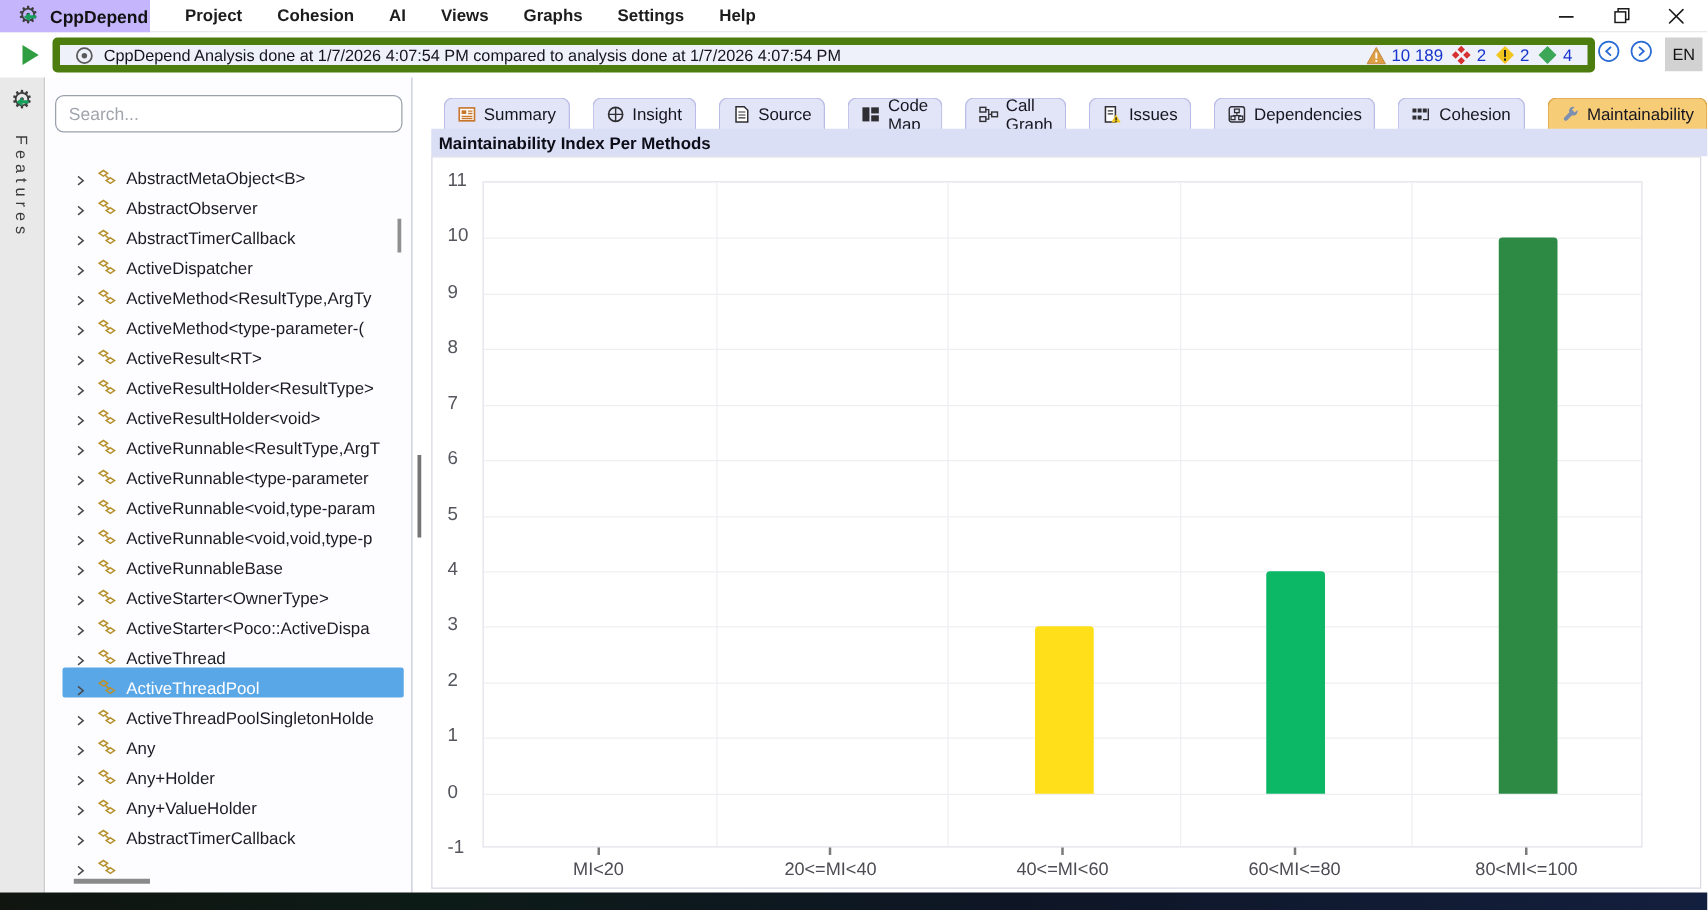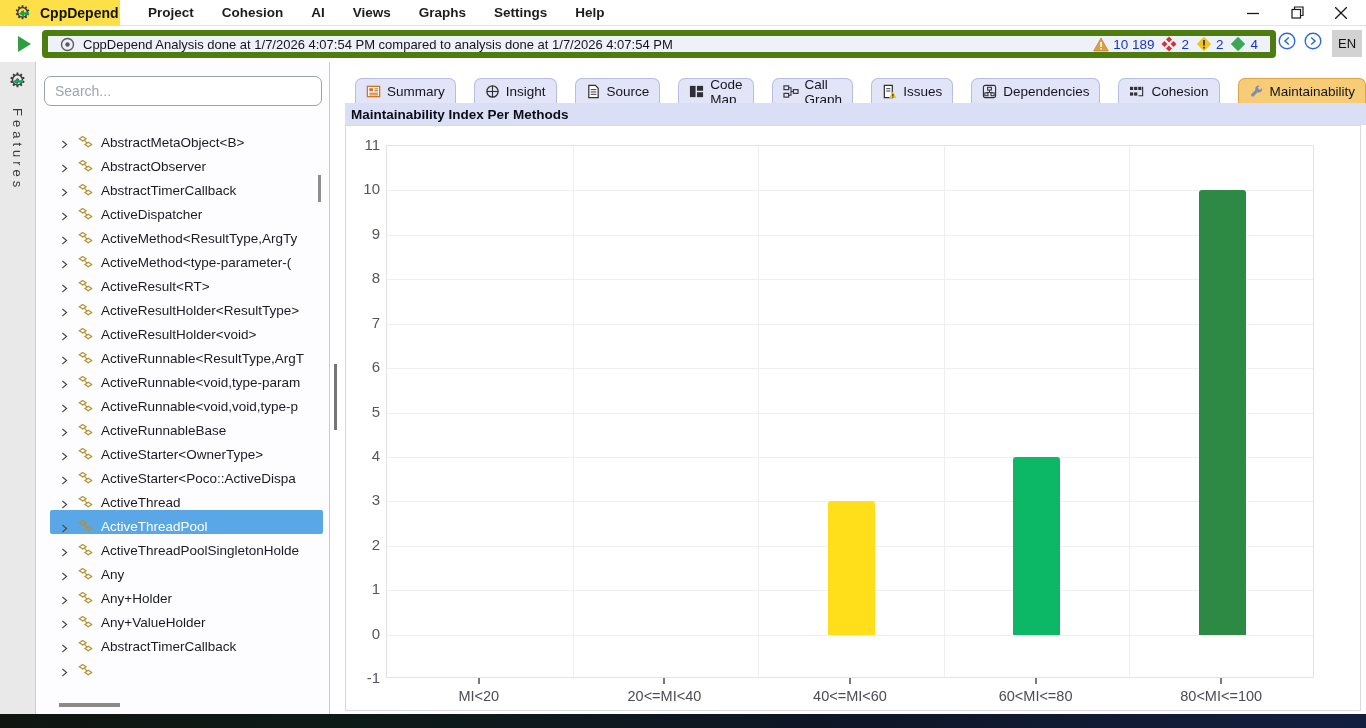--- a/index.html
+++ b/index.html
@@ -3,21 +3,21 @@
 <meta charset="utf-8">
 <style>
   * { margin:0; padding:0; box-sizing:border-box; }
   html,body { width:1366px; height:728px; overflow:hidden; background:#fff;
     font-family:"Liberation Sans", sans-serif; }
   .screen { position:relative; width:1366px; height:728px; background:#fff; }
 
   
   .titlebar { position:absolute; left:0; top:0; width:1366px; height:26px;
     background:#fff; border-bottom:1px solid #e3e3e3; display:flex; align-items:center; }
-  .logo-area { width:120px; height:26px; background:#fde047; display:flex;
+  .logo-area { width:120px; height:26px; background:#c4b5fd; display:flex;
     align-items:center; gap:6px; padding-left:14px; }
   .gear-wrap { position:relative; width:20px; height:20px; }
   .gear-glyph { font-size:19px; line-height:20px; color:#3d3d3d; }
   .gear-arrow { position:absolute; left:5px; top:7px; }
   .app-title { font-size:14px; font-weight:bold; color:#121212; }
   .menubar { display:flex; margin-left:14px; }
   .menu-item { font-size:13.5px; color:#1c1c1c; padding:0 14px; height:26px;
     display:flex; align-items:center; cursor:default;font-weight:bold; }
   .win-controls { margin-left:auto; display:flex; align-items:center; gap:22px; padding-right:14px; }
   .win-btn { width:22px; height:20px; display:flex; align-items:center; justify-content:center; }
@@ -72,21 +72,21 @@
   .chart-titlebar { position:absolute; left:5px; top:41px; width:1021px; height:22px;
     background:#dbdff6; font-size:13.5px; font-weight:bold; color:#0d0d18;
     display:flex; align-items:center; padding-left:6px; }
   .chart-box { position:absolute; left:5px; top:63px; width:1016px; height:586px;
     background:#fff; border:1px solid #d9d9e6; }
   .plot { position:absolute; left:40px; top:19px; width:928px; height:533px;
     border:1px solid #e2e2ea; }
   .gridline-h { position:absolute; left:0; width:100%; height:1px; background:#efeff3; }
   .gridline-v { position:absolute; top:0; width:1px; height:100%; background:#efeff3; }
   .bar { position:absolute; border-radius:3px 3px 0 0; }
-  .y-label { position:absolute; width:34px; text-align:right; font-size:15px; color:#55565e; left:0; }
+  .y-label { position:absolute; width:34px; text-align:left; font-size:15px; color:#55565e; left:12px; }
   .x-tick { position:absolute; width:2px; height:6px; background:#7a7a7a; top:552px; }
   .x-label { position:absolute; width:170px; text-align:center; font-size:14.5px; color:#4c4c54; top:562px; }
 
   .taskbar { position:absolute; left:0; top:714px; width:1366px; height:14px;
     background:linear-gradient(90deg,#101510 0%,#0d1b17 25%,#0e1626 60%,#131f3e 100%); }
   svg { display:block; }
 </style>
 </head>
 <body>
 
@@ -392,20 +392,37 @@
             </span>
             <span>
               <svg width="15" height="15" viewBox="0 0 16 16">
                 <g stroke="#b8912f" fill="none" stroke-width="1.3">
                   <path d="M5 1.5 L8.6 3.9 L5 6.3 L1.4 3.9 Z"></path>
                   <path d="M11 7.7 L14.6 10.1 L11 12.5 L7.4 10.1 Z"></path>
                   <path d="M6.6 5.6 L9.6 8.4"></path>
                 </g>
               </svg>
             </span>
+            <span class="tree-label">ActiveRunnable&lt;type-parameter</span>
+          </div>
+          <div class="tree-row">
+            <span>
+              <svg width="11" height="11" viewBox="0 0 16 16">
+                <path d="M5 3 L11 8 L5 13" fill="none" stroke="#4a4a4a" stroke-width="1.7"></path>
+              </svg>
+            </span>
+            <span>
+              <svg width="15" height="15" viewBox="0 0 16 16">
+                <g stroke="#b8912f" fill="none" stroke-width="1.3">
+                  <path d="M5 1.5 L8.6 3.9 L5 6.3 L1.4 3.9 Z"></path>
+                  <path d="M11 7.7 L14.6 10.1 L11 12.5 L7.4 10.1 Z"></path>
+                  <path d="M6.6 5.6 L9.6 8.4"></path>
+                </g>
+              </svg>
+            </span>
             <span class="tree-label">ActiveRunnable&lt;void,type-param</span>
           </div>
           <div class="tree-row">
             <span>
               <svg width="11" height="11" viewBox="0 0 16 16">
                 <path d="M5 3 L11 8 L5 13" fill="none" stroke="#4a4a4a" stroke-width="1.7"></path>
               </svg>
             </span>
             <span>
               <svg width="15" height="15" viewBox="0 0 16 16">

